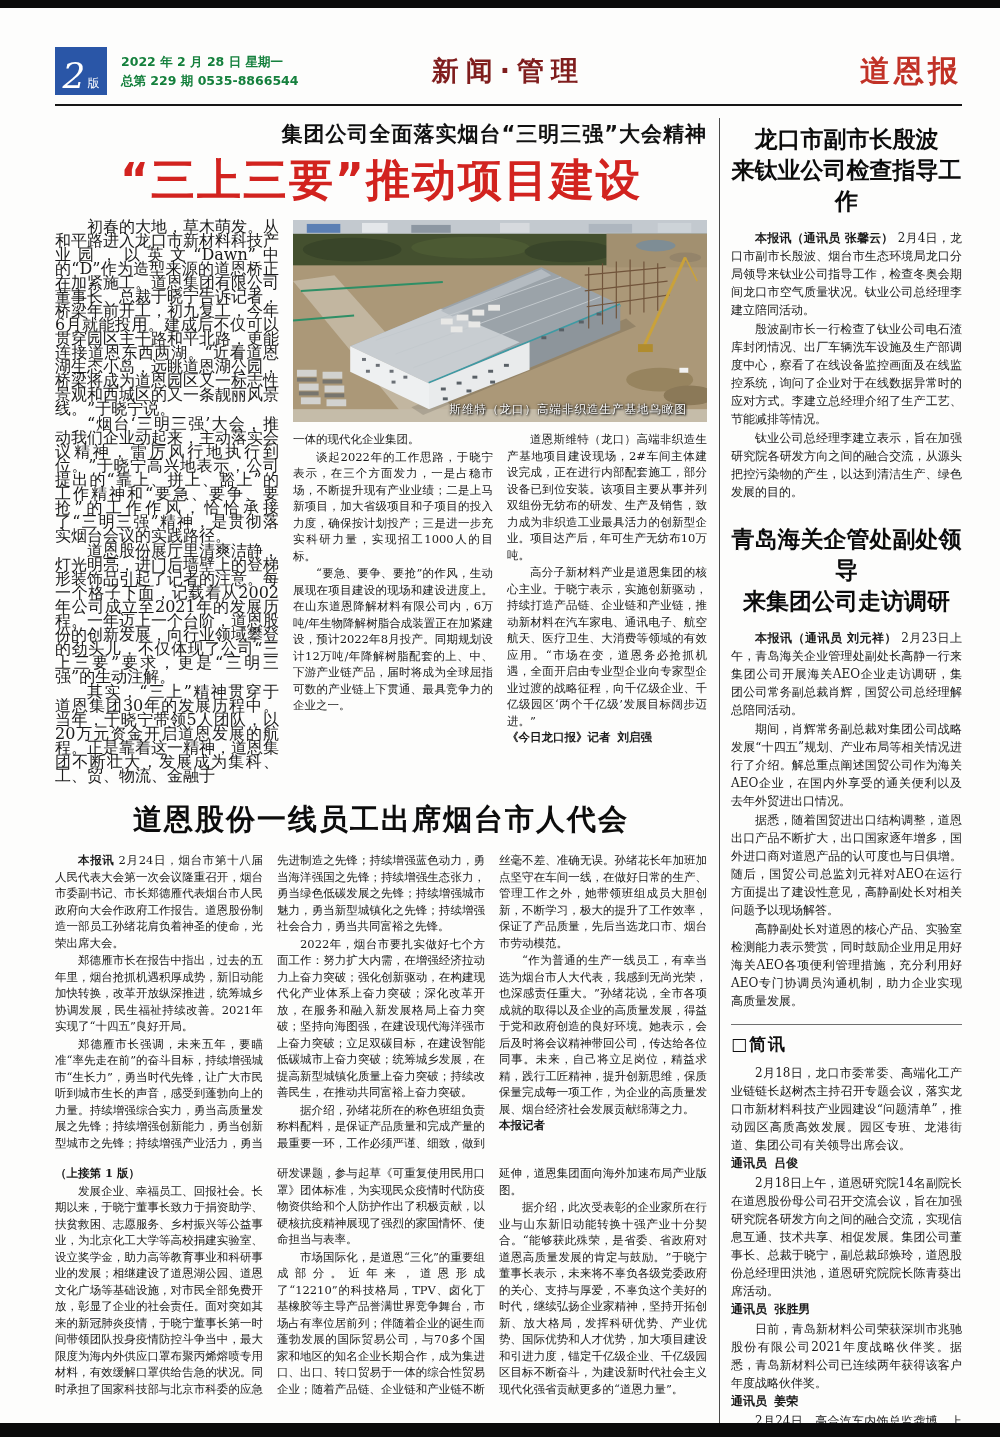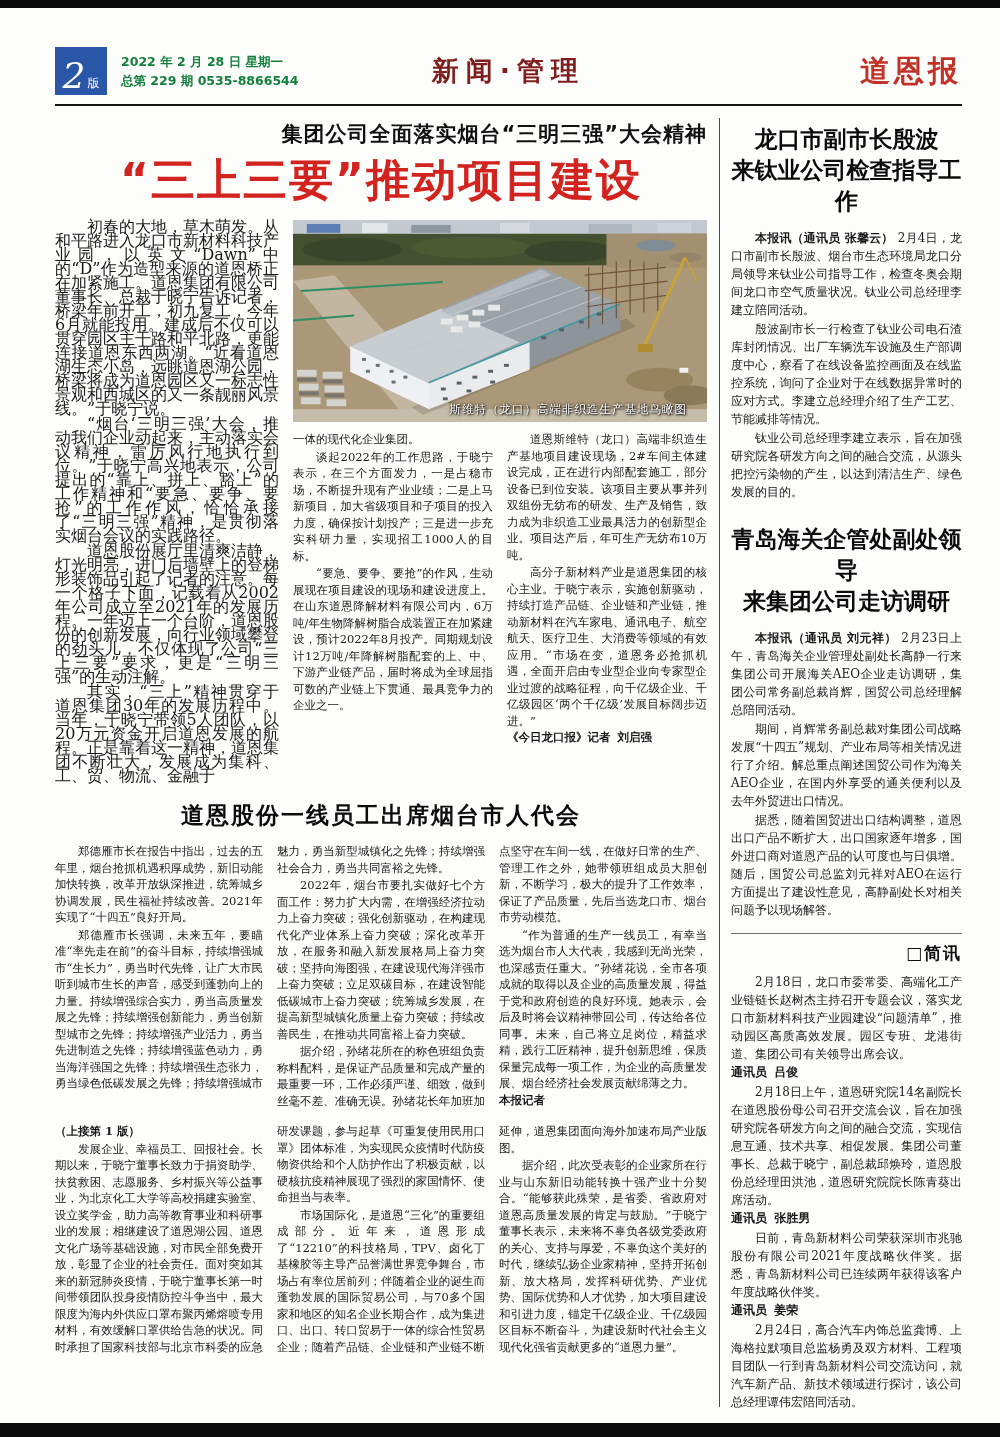--- a/index.html
+++ b/index.html
@@ -71,41 +71,41 @@
     position:absolute; right:20px; bottom:5px; color:#fff; font-size:11.5px; letter-spacing:1px;
     font-family:"DejaVu Sans","Liberation Sans",sans-serif;
     text-shadow:0 0 3px #000, 1px 1px 2px #000;
   }
   .lead-cols2 { column-count:2; column-gap:14px; }
   .lead-cols2 p { font-size:11.5px; line-height:16.5px; }
 
   
   .delegate { margin-top:16px; }
   .big-title {
-    text-align:center; font-size:23px; font-weight:900; margin:4px 0 12px; color:#0c0c0c;
+    text-align:center; font-size:29px; font-weight:900; margin:4px 0 12px; color:#0c0c0c;
     font-family:"DejaVu Sans","Liberation Sans",sans-serif; letter-spacing:2px;
   }
   .three-cols { column-count:3; column-gap:14px; }
   .three-cols p { font-size:11.5px; line-height:16.5px; }
 
   
   .continued { margin-top:14px; }
   .jump-line { font-weight:600; }
 
   
   .sb-title {
     text-align:center; font-size:23px; line-height:1.35; font-weight:900; margin:10px 0 12px;
     font-family:"DejaVu Sans","Liberation Sans",sans-serif; color:#0c0c0c;
   }
   .sidebar p { font-size:12px; line-height:18px; }
   .sb-gap { height:12px; }
   .briefs-rule { border-top:1px solid #6f6f6f; margin:14px 0 8px; }
   .briefs-header {
     font-size:17px; font-weight:800; margin:2px 0 8px; color:#101010;
-    font-family:"DejaVu Sans","Liberation Sans",sans-serif; letter-spacing:2px;text-align:right;
+    font-family:"DejaVu Sans","Liberation Sans",sans-serif; letter-spacing:2px;
   }
   .brief-item { margin-bottom:2px; }
 </style>
 </head>
 <body>
 
 <div class="scan-bar top"></div>
 <div class="page">
 
   <header class="masthead-row">
@@ -241,20 +241,21 @@
               <p>高分子新材料产业是道恩集团的核心主业。于晓宁表示，实施创新驱动，持续打造产品链、企业链和产业链，推动新材料在汽车家电、通讯电子、航空航天、医疗卫生、大消费等领域的有效应用。“市场在变，道恩务必抢抓机遇，全面开启由专业型企业向专家型企业过渡的战略征程，向千亿级企业、千亿级园区‘两个千亿级’发展目标阔步迈进。”</p>
               <p class="byline">《今日龙口报》记者  刘启强</p>
             </div>
           </div>
         </div>
       </section>
 
       <section class="delegate">
         <h2 class="big-title">道恩股份一线员工出席烟台市人代会</h2>
         <div class="three-cols">
+          <p><b class="news-lead">本报讯</b><span>2月24日，烟台市第十八届人民代表大会第一次会议隆重召开，烟台市委副书记、市长郑德雁代表烟台市人民政府向大会作政府工作报告。道恩股份制造一部员工孙绪花肩负着神圣的使命，光荣出席大会。</span></p>
           <p>郑德雁市长在报告中指出，过去的五年里，烟台抢抓机遇积厚成势，新旧动能加快转换，改革开放纵深推进，统筹城乡协调发展，民生福祉持续改善。2021年实现了“十四五”良好开局。</p>
           <p>郑德雁市长强调，未来五年，要瞄准“率先走在前”的奋斗目标，持续增强城市“生长力”，勇当时代先锋，让广大市民听到城市生长的声音，感受到蓬勃向上的力量。持续增强综合实力，勇当高质量发展之先锋；持续增强创新能力，勇当创新型城市之先锋；持续增强产业活力，勇当先进制造之先锋；持续增强蓝色动力，勇当海洋强国之先锋；持续增强生态张力，勇当绿色低碳发展之先锋；持续增强城市魅力，勇当新型城镇化之先锋；持续增强社会合力，勇当共同富裕之先锋。</p>
           <p>2022年，烟台市要扎实做好七个方面工作：努力扩大内需，在增强经济拉动力上奋力突破；强化创新驱动，在构建现代化产业体系上奋力突破；深化改革开放，在服务和融入新发展格局上奋力突破；坚持向海图强，在建设现代海洋强市上奋力突破；立足双碳目标，在建设智能低碳城市上奋力突破；统筹城乡发展，在提高新型城镇化质量上奋力突破；持续改善民生，在推动共同富裕上奋力突破。</p>
           <p>据介绍，孙绪花所在的称色班组负责称料配料，是保证产品质量和完成产量的最重要一环，工作必须严谨、细致，做到丝毫不差、准确无误。孙绪花长年加班加点坚守在车间一线，在做好日常的生产、管理工作之外，她带领班组成员大胆创新，不断学习，极大的提升了工作效率，保证了产品质量，先后当选龙口市、烟台市劳动模范。</p>
           <p>“作为普通的生产一线员工，有幸当选为烟台市人大代表，我感到无尚光荣，也深感责任重大。”孙绪花说，全市各项成就的取得以及企业的高质量发展，得益于党和政府创造的良好环境。她表示，会后及时将会议精神带回公司，传达给各位同事。未来，自己将立足岗位，精益求精，践行工匠精神，提升创新思维，保质保量完成每一项工作，为企业的高质量发展、烟台经济社会发展贡献绵薄之力。</p>
           <p class="byline">本报记者</p>
         </div>
       </section>
 
       <section class="continued">
@@ -285,20 +286,21 @@
       <div class="sb-gap"></div>
 
       <section>
         <h2 class="sb-title">
           <span>青岛海关企管处副处领导</span><br>
           <span>来集团公司走访调研</span>
         </h2>
         <p><b class="news-lead">本报讯（通讯员  刘元祥）</b><span>2月23日上午，青岛海关企业管理处副处长高静一行来集团公司开展海关AEO企业走访调研，集团公司常务副总裁肖辉，国贸公司总经理解总陪同活动。</span></p>
         <p>期间，肖辉常务副总裁对集团公司战略发展“十四五”规划、产业布局等相关情况进行了介绍。解总重点阐述国贸公司作为海关AEO企业，在国内外享受的通关便利以及去年外贸进出口情况。</p>
         <p>据悉，随着国贸进出口结构调整，道恩出口产品不断扩大，出口国家逐年增多，国外进口商对道恩产品的认可度也与日俱增。随后，国贸公司总监刘元祥对AEO在运行方面提出了建设性意见，高静副处长对相关问题予以现场解答。</p>
+        <p>高静副处长对道恩的核心产品、实验室检测能力表示赞赏，同时鼓励企业用足用好海关AEO各项便利管理措施，充分利用好AEO专门协调员沟通机制，助力企业实现高质量发展。</p>
       </section>
 
       <div class="briefs-rule"></div>
 
       <section class="briefs">
         <div class="briefs-header">□简讯</div>
 
         <div class="brief-item">
           <p>2月18日，龙口市委常委、高端化工产业链链长赵树杰主持召开专题会议，落实龙口市新材料科技产业园建设“问题清单”，推动园区高质高效发展。园区专班、龙港街道、集团公司有关领导出席会议。</p>
           <div class="byline">通讯员  吕俊</div>

